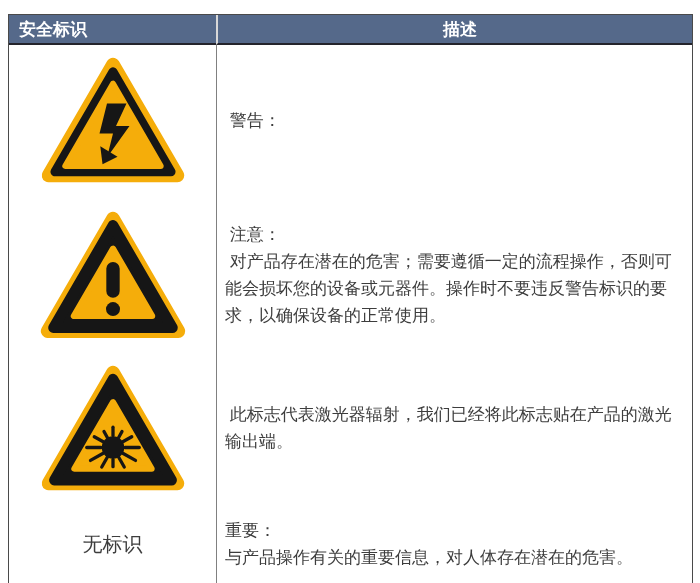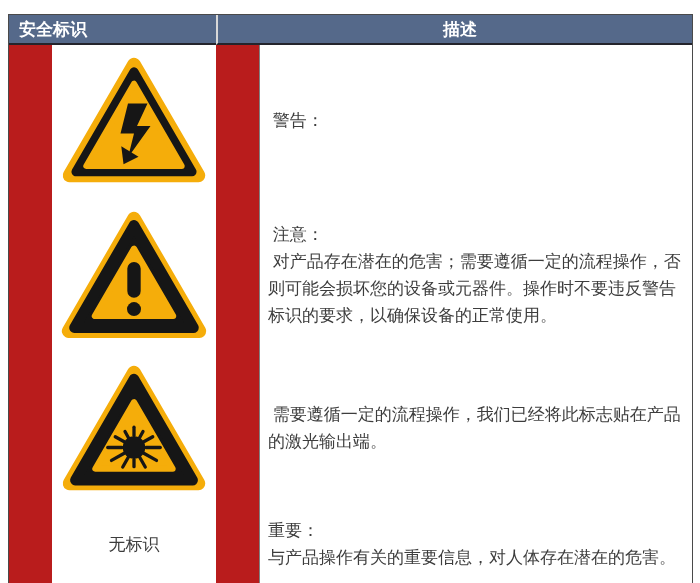--- a/index.html
+++ b/index.html
@@ -28,35 +28,35 @@
   .hc{
     background:var(--header-bg);
     color:var(--header-text);
     font-weight:bold;
     font-size:17px;
     display:flex;align-items:center;
     padding-left:10px;
     border-bottom:2px solid var(--header-underline);
   }
   .hc.second{border-left:2px solid var(--header-divider);justify-content:center;}
-  .cell{background:#fff;margin-left:43px;}
+  .cell{background:#fff;}
   .desc-cell{
     border-left:1px solid var(--grid-line);
     display:flex;flex-direction:column;justify-content:center;
     padding:6px 10px 6px 8px;
   }
   .sign-cell{
     display:flex;align-items:center;justify-content:center;
   }
   .desc-title,.desc-body{
     font-size:17px;line-height:27px;color:var(--body-text);
     white-space:pre-wrap;
   }
   .desc-title:empty{display:none;}
-  .no-sign-label{font-size:17px;color:var(--body-text);}
+  .no-sign-label{font-size:20px;color:var(--body-text);}
   svg .amber{fill:var(--sign-amber);stroke:var(--sign-amber);stroke-linejoin:round;}
   svg .blk{fill:var(--sign-black);stroke:var(--sign-black);stroke-linejoin:round;}
   svg .sym{fill:var(--sign-black);}
   svg .ray{stroke:var(--sign-black);stroke-width:2.2;stroke-linecap:round;}
 </style>
 </head>
 <body>
 
 <div class="tbl">
 
@@ -109,21 +109,21 @@
       <line class="ray" x1="53.8" y1="63.5" x2="57.5" y2="70"></line>
       <line class="ray" x1="46.2" y1="63.5" x2="42.5" y2="70"></line>
       <line class="ray" x1="53.7" y1="50.5" x2="56" y2="46.3"></line>
       <line class="ray" x1="46.3" y1="50.5" x2="44" y2="46.3"></line>
       <line class="ray" x1="50" y1="65" x2="50" y2="69.8"></line>
       <line class="ray" x1="50" y1="49" x2="50" y2="43.5"></line>
     </svg>
   </div>
   <div class="cell desc-cell row4">
 
-    <div class="desc-body"> 需要遵循一定的流程操作，我们已经将此标志贴在产品的激光输出端。</div>
+    <div class="desc-body"> 此标志代表激光器辐射，我们已经将此标志贴在产品的激光输出端。</div>
   </div>
 
   <div class="cell sign-cell row4">
     <span class="no-sign-label">无标识</span>
   </div>
   <div class="cell desc-cell row4">
     <div class="desc-title">重要：</div>
     <div class="desc-body">与产品操作有关的重要信息，对人体存在潜在的危害。</div>
   </div>
 

